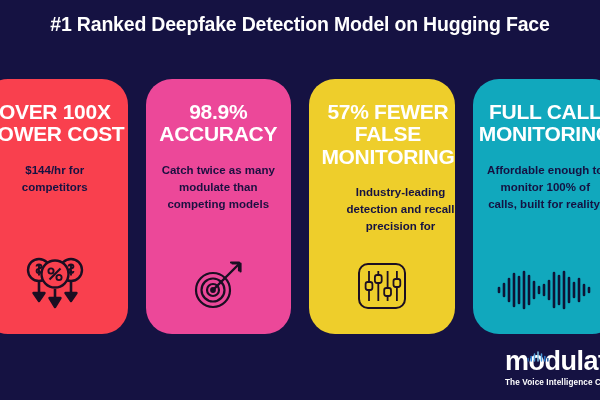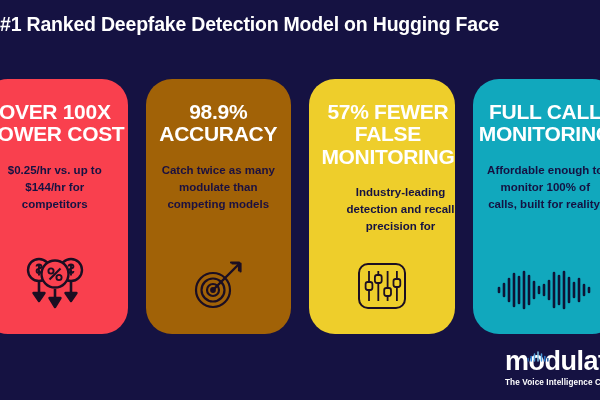--- a/index.html
+++ b/index.html
@@ -13,21 +13,21 @@
     position:relative;
     width:600px; height:400px;
     background:#151242;
     overflow:hidden;
   }
 
   
   .title {
     position:absolute;
     top:13px; left:0; width:600px;
-    text-align:left;
+    text-align:center;
     color:#FFFFFF;
     font-size:19.5px;
     font-weight:bold;
     letter-spacing:-0.2px;
     white-space:nowrap;
   }
 
   
   .cards {
     position:absolute;
@@ -70,21 +70,21 @@
     bottom:20px;
     left:50%;
     transform:translateX(-50%);
   }
 
   
   .card-cost        { background:#F9404E; }
   .card-cost .card-heading { color:#FFFFFF; }
   .card-cost .card-body    { color:#151242; }
 
-  .card-accuracy    { background:#a16207; }
+  .card-accuracy    { background:#ec4899; }
   .card-accuracy .card-heading { color:#FFFFFF; }
   .card-accuracy .card-body    { color:#1B1040;text-align:center; }
 
   .card-falsepos    { background:#EECE2B;align-items:flex-end; }
   .card-falsepos .card-heading { color:#FFFFFF; }
   .card-falsepos .card-body    { color:#151242;margin-left:15px; }
 
   .card-monitoring  { background:#11A8BD; }
   .card-monitoring .card-heading { color:#FFFFFF; }
   .card-monitoring .card-body    { color:#151242; }
@@ -127,21 +127,20 @@
   <div class="title">#1 Ranked Deepfake Detection Model on Hugging Face</div>
 
   <div class="cards">
 
     <div class="card card-cost">
       <div class="card-heading">
         <div>OVER 100X</div>
         <div>LOWER COST</div>
       </div>
       <div class="card-body">
-        <div>$0.25/hr vs. up to</div>
         <div>$144/hr for</div>
         <div>competitors</div>
       </div>
       <div class="card-icon">
         <svg width="66" height="54" viewBox="0 0 66 54" fill="none" stroke="#1B0E22" stroke-width="2.4">
           <circle cx="17" cy="14" r="11"></circle>
           <circle cx="49" cy="14" r="11"></circle>
           <path d="M17 8.5v11M14.6 10.6c0-1.3 1.1-2.1 2.4-2.1s2.4.8 2.4 2.1-1 1.8-2.4 2.1c-1.4.3-2.4.9-2.4 2.2s1.1 2.1 2.4 2.1 2.4-.8 2.4-2.1" stroke-width="1.9"></path>
           <path d="M49 8.5v11M46.6 10.6c0-1.3 1.1-2.1 2.4-2.1s2.4.8 2.4 2.1-1 1.8-2.4 2.1c-1.4.3-2.4.9-2.4 2.2s1.1 2.1 2.4 2.1 2.4-.8 2.4-2.1" stroke-width="1.9"></path>
           <circle cx="33" cy="18" r="13.5" fill="#F9404E"></circle>

